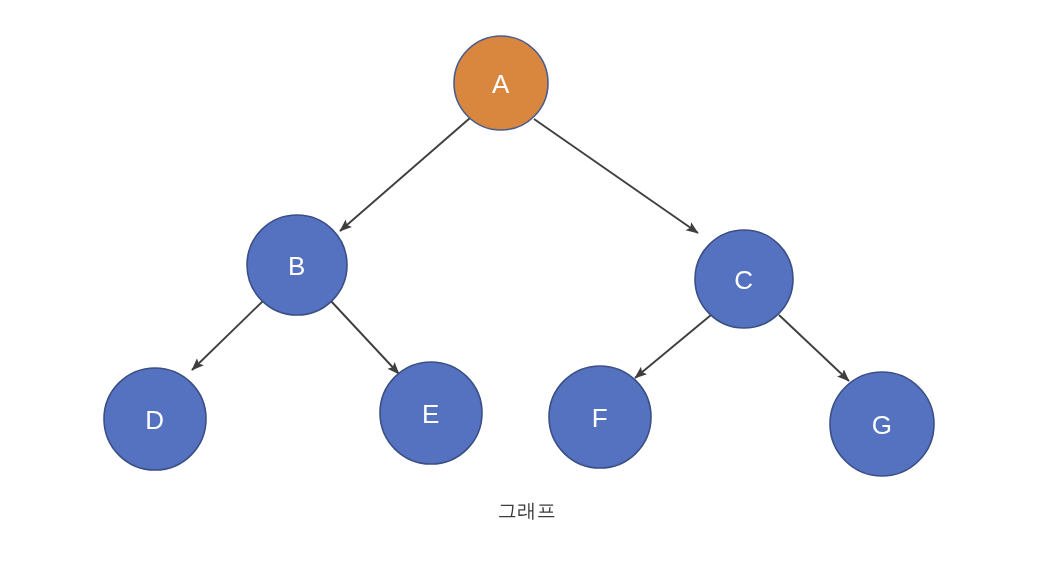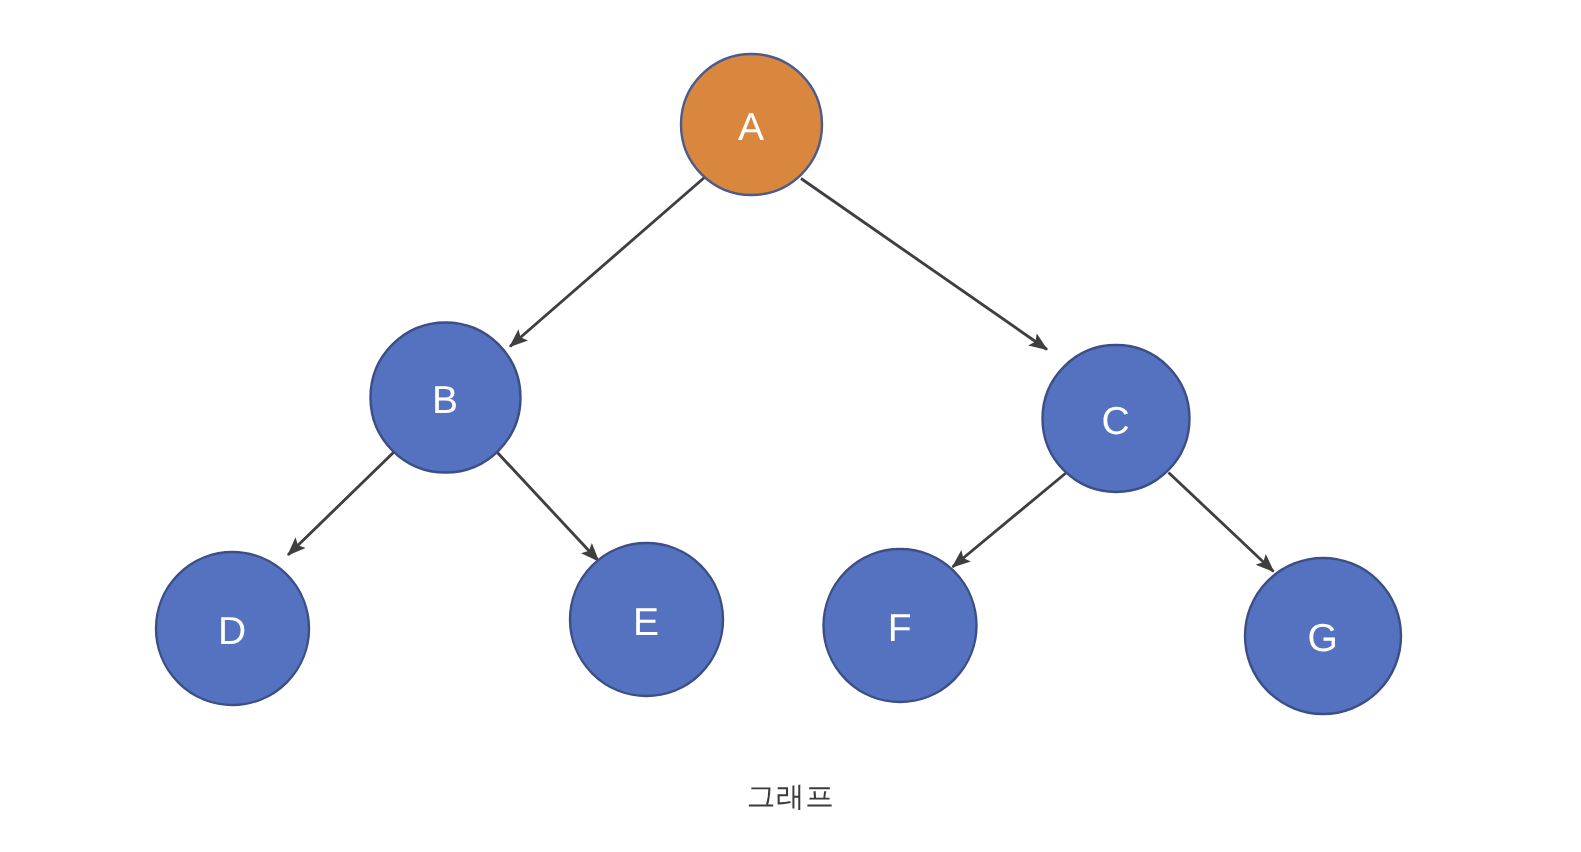--- a/index.html
+++ b/index.html
@@ -40,21 +40,21 @@
     letter-spacing: 0.5px;
   }
   .edge-line {
     stroke-width: 1.9;
     fill: none;
   }
   .caption-text {
     position: absolute;
     left: 0;
     width: 1054px;
-    top: 518px;
+    top: 498px;
     text-align: center;
     font-family: "Liberation Sans", sans-serif;
     font-size: 19px;
     color: #3b3b3b;
     letter-spacing: 0.5px;
     white-space: nowrap;
   }
 </style>
 </head>
 <body>

